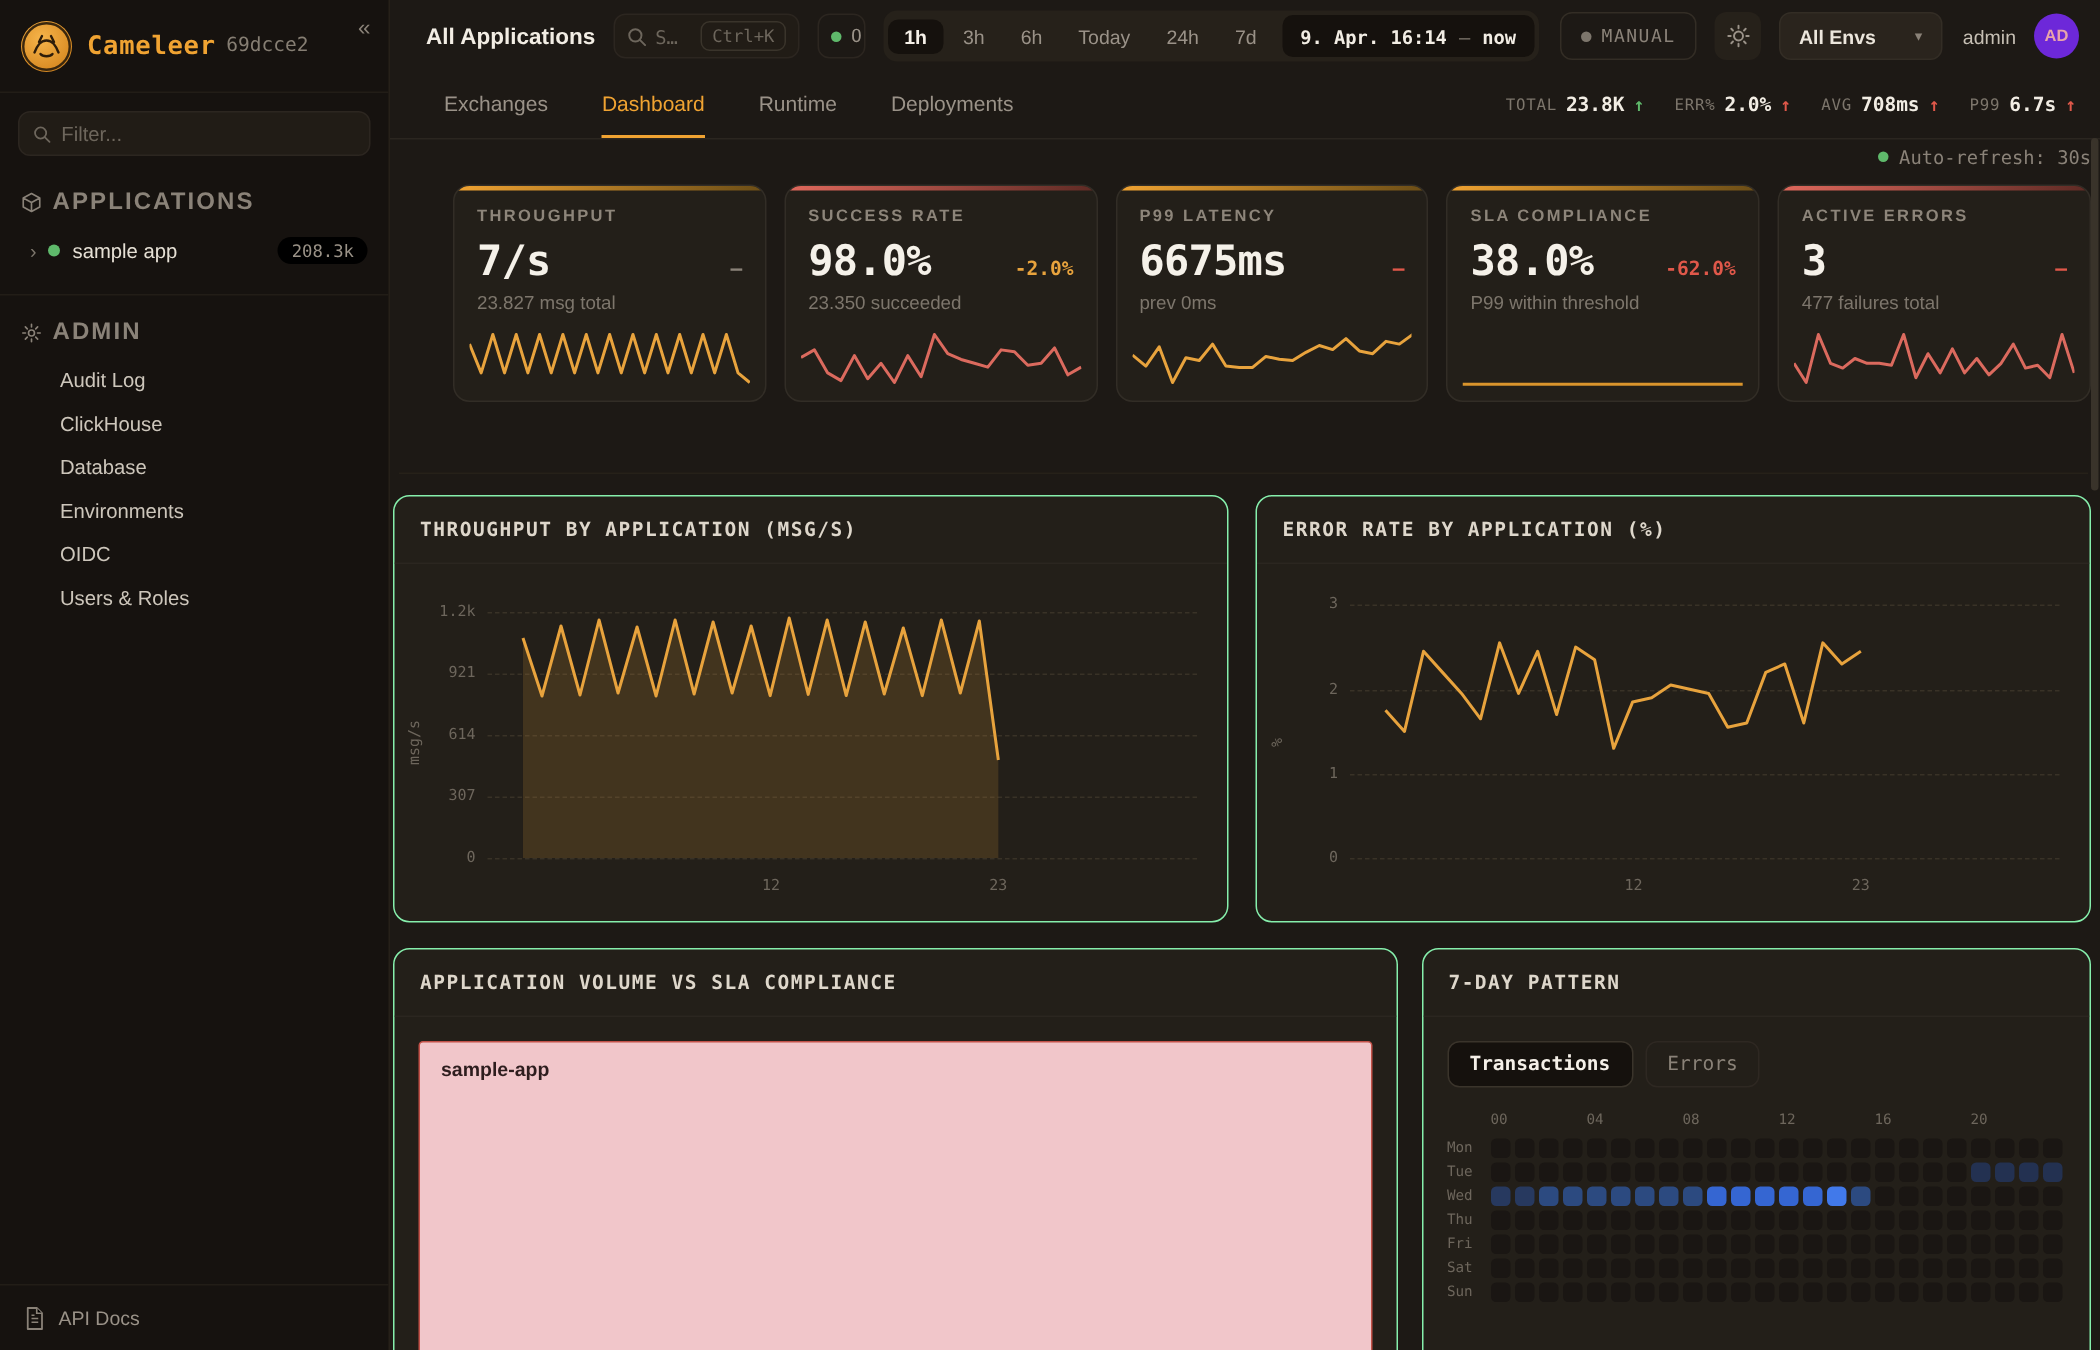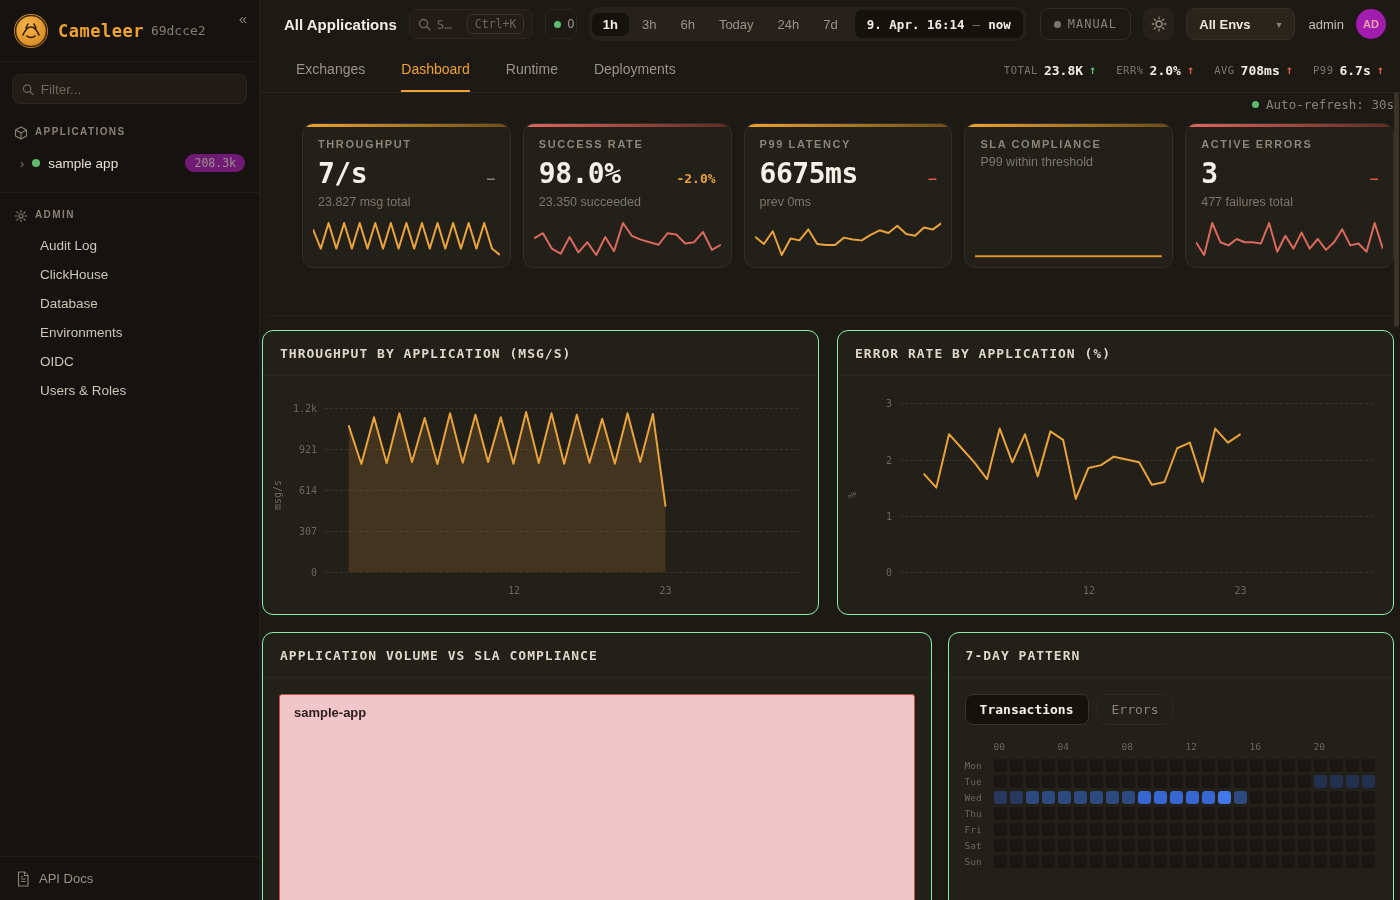--- a/index.html
+++ b/index.html
@@ -12,26 +12,26 @@
   .sidebar { width:260px; min-width:260px; height:900px; background:#16120f; border-right:1px solid #262019; display:flex; flex-direction:column; position:relative; }
   .side-head { height:62px; display:flex; align-items:center; padding:0 14px; border-bottom:1px solid #221d17; position:relative; }
   .logo-circle { width:34px; height:34px; border-radius:50%; background:radial-gradient(circle at 40% 35%, #f6b44a, #d98c24 70%, #a9661a); position:relative; overflow:hidden; flex-shrink:0; }
   .logo-circle svg { position:absolute; inset:0; }
   .brand { margin-left:10px; font-family:"DejaVu Sans Mono", monospace; font-weight:bold; font-size:17px; color:#f0a332; letter-spacing:.5px; }
   .brand-ver { margin-left:7px; font-family:"DejaVu Sans Mono", monospace; font-size:13px; color:#867e73; }
   .collapse-btn { position:absolute; right:12px; top:10px; color:#8a8278; font-size:15px; cursor:pointer; }
   .filter-wrap { margin:12px 12px 6px 12px; height:30px; background:#211c16; border:1px solid #2c2620; border-radius:8px; display:flex; align-items:center; padding:0 9px; gap:7px; }
   .filter-wrap input { background:transparent; border:none; outline:none; color:#b5ada1; font-size:13.5px; width:100%; font-family:"Liberation Sans", sans-serif; }
   .filter-wrap input::placeholder { color:#6d665c; }
-  .side-section-label { display:flex; gap:7px; padding:16px 14px 8px 14px; font-size:10px; font-weight:bold; letter-spacing:1.4px; color:#8a8278; }
+  .side-section-label { display:flex; align-items:center; gap:7px; padding:16px 14px 8px 14px; font-size:16px; font-weight:bold; letter-spacing:1.4px; color:#8a8278; }
   .side-app-row { display:flex; align-items:center; height:30px; padding:0 14px 0 20px; cursor:pointer; }
   .chev { color:#7d766c; font-size:13px; margin-right:8px; }
   .dot-green { width:8px; height:8px; border-radius:50%; background:#5fb96b; margin-right:8px; flex-shrink:0; }
   .side-app-label { font-size:13.5px; color:#e6e0d5; }
-  .side-badge { margin-left:auto; background:#701a75; border-radius:10px; padding:2px 9px; font-family:"DejaVu Sans Mono", monospace; font-size:11.5px; color:#9a9287; }
+  .side-badge { margin-left:auto; background:#000000; border-radius:10px; padding:2px 9px; font-family:"DejaVu Sans Mono", monospace; font-size:11.5px; color:#9a9287; }
   .side-divider { border-top:1px solid #221d17; margin:14px 0 0 0; }
   .side-item { height:29px; display:flex; align-items:center; padding-left:40px; font-size:13.5px; color:#cdc6bb; cursor:pointer; }
   .side-foot { margin-top:auto; border-top:1px solid #221d17; height:44px; display:flex; align-items:center; gap:9px; padding:0 16px; color:#9a9288; font-size:13px; cursor:pointer; }
 
   
   .main { flex:1; display:flex; flex-direction:column; position:relative; overflow:hidden; }
 
   
   .topbar { height:48px; display:flex; align-items:center; padding:0 14px 0 24px; gap:12px; }
   .tb-title { font-size:15px; font-weight:bold; color:#f2ede4; white-space:nowrap; }
@@ -49,21 +49,21 @@
   .dt-date { color:#f2ede4; font-weight:bold; }
   .dt-sep { color:#7d766c; }
   .dt-now { color:#f2ede4; font-weight:bold; }
   .manual-btn { margin-left:2px; height:32px; border:1px solid #332d25; border-radius:8px; display:flex; align-items:center; gap:7px; padding:0 13px; font-family:"DejaVu Sans Mono", monospace; font-size:12px; letter-spacing:1px; color:#8a8278; cursor:pointer; white-space:nowrap; }
   .manual-btn .mdot { width:7px; height:7px; border-radius:50%; background:#7d766c; }
   .icon-btn { width:32px; height:32px; background:#26211a; border-radius:8px; display:flex; align-items:center; justify-content:center; cursor:pointer; }
   .env-select { height:32px; background:#2a241d; border:1px solid #332d25; border-radius:8px; display:flex; align-items:center; gap:26px; padding:0 12px; cursor:pointer; }
   .env-select .lbl { font-size:13px; font-weight:bold; color:#ece6dc; white-space:nowrap; }
   .env-select .caret { color:#8a8278; font-size:10px; }
   .user-name { font-size:13px; color:#c6bfb4; margin-left:2px; white-space:nowrap; }
-  .avatar { width:30px; height:30px; border-radius:50%; background:#a21caf; display:flex; align-items:center; justify-content:center; font-size:11px; font-weight:bold; color:#e8a3ab; cursor:pointer; flex-shrink:0; }
+  .avatar { width:30px; height:30px; border-radius:50%; background:#6d28d9; display:flex; align-items:center; justify-content:center; font-size:11px; font-weight:bold; color:#e8a3ab; cursor:pointer; flex-shrink:0; }
 
   
   .tabs-row { height:45px; display:flex; align-items:stretch; border-bottom:1px solid #2b2620; padding-left:36px; }
   .tab { display:flex; align-items:center; font-size:14px; color:#9a9288; margin-right:36px; cursor:pointer; border-bottom:2px solid transparent; }
   .tab.active { color:#f0a332; border-bottom-color:#f0a332; }
   .stats { margin-left:auto; display:flex; align-items:center; gap:20px; padding-right:16px; }
   .stat { display:flex; align-items:center; gap:6px; font-family:"DejaVu Sans Mono", monospace; white-space:nowrap; }
   .stat .s-lbl { font-size:10.5px; color:#7d766c; letter-spacing:.5px; }
   .stat .s-val { font-size:13px; font-weight:bold; color:#f2ede4; }
   .stat .s-arrow[data-trend="good"] { color:#5fb96b; }
@@ -315,20 +315,24 @@
           <div class="kpi-spark">
               <svg viewBox="0 0 100 100" preserveAspectRatio="none">
                 <polyline points="0.00,44.29 4.76,62.57 9.52,30.57 14.29,90.00 19.05,48.86 23.81,53.43 28.57,26.00 33.33,62.57 38.10,64.86 42.86,64.86 47.62,46.57 52.38,51.14 57.14,53.43 61.90,39.71 66.67,28.29 71.43,35.14 76.19,16.86 80.95,37.43 85.71,42.00 90.48,21.43 95.24,26.00 100.00,10.00" fill="none" stroke="#e8a33d" stroke-width="2" stroke-linejoin="round" vector-effect="non-scaling-stroke"></polyline>
               </svg>
             </div>
         </div>
         <div class="kpi-card">
           <div class="kpi-accent" data-accent="orange"></div>
           <div class="kpi-body">
             <div class="kpi-label">SLA COMPLIANCE</div>
+            <div class="kpi-valrow">
+                <span class="kpi-value">38.0%</span>
+                <span class="kpi-delta" data-tone="red">-62.0%</span>
+              </div>
             <div class="kpi-sub">P99 within threshold</div>
           </div>
           <div class="kpi-spark">
               <svg viewBox="0 0 100 100" preserveAspectRatio="none">
                 <polyline points="0.00,93.00 100.00,93.00" fill="none" stroke="#d9942c" stroke-width="2" stroke-linejoin="round" vector-effect="non-scaling-stroke"></polyline>
               </svg>
             </div>
         </div>
         <div class="kpi-card">
           <div class="kpi-accent" data-accent="red"></div>

